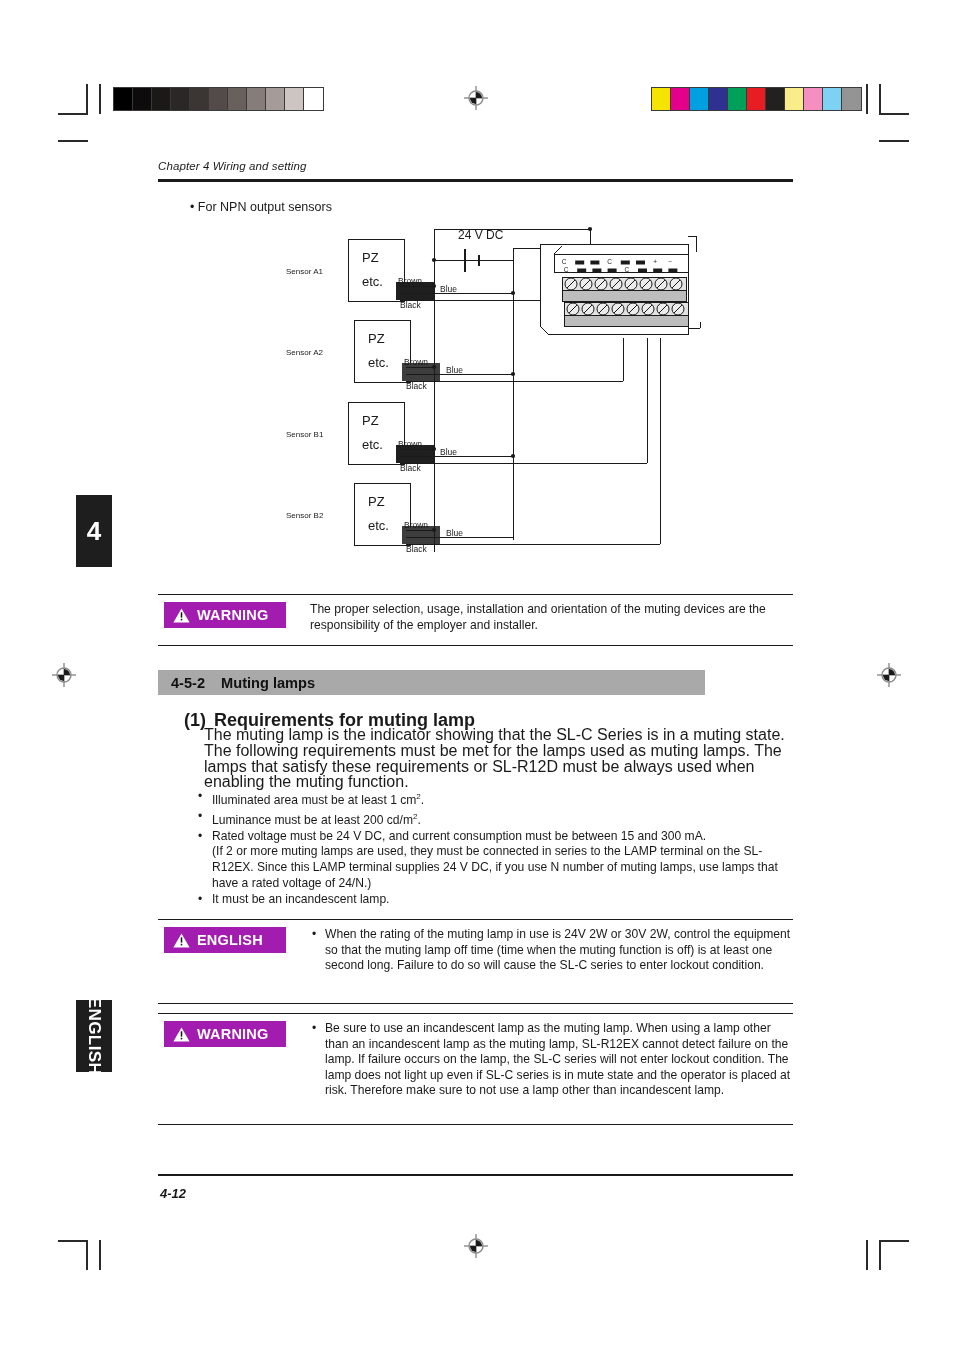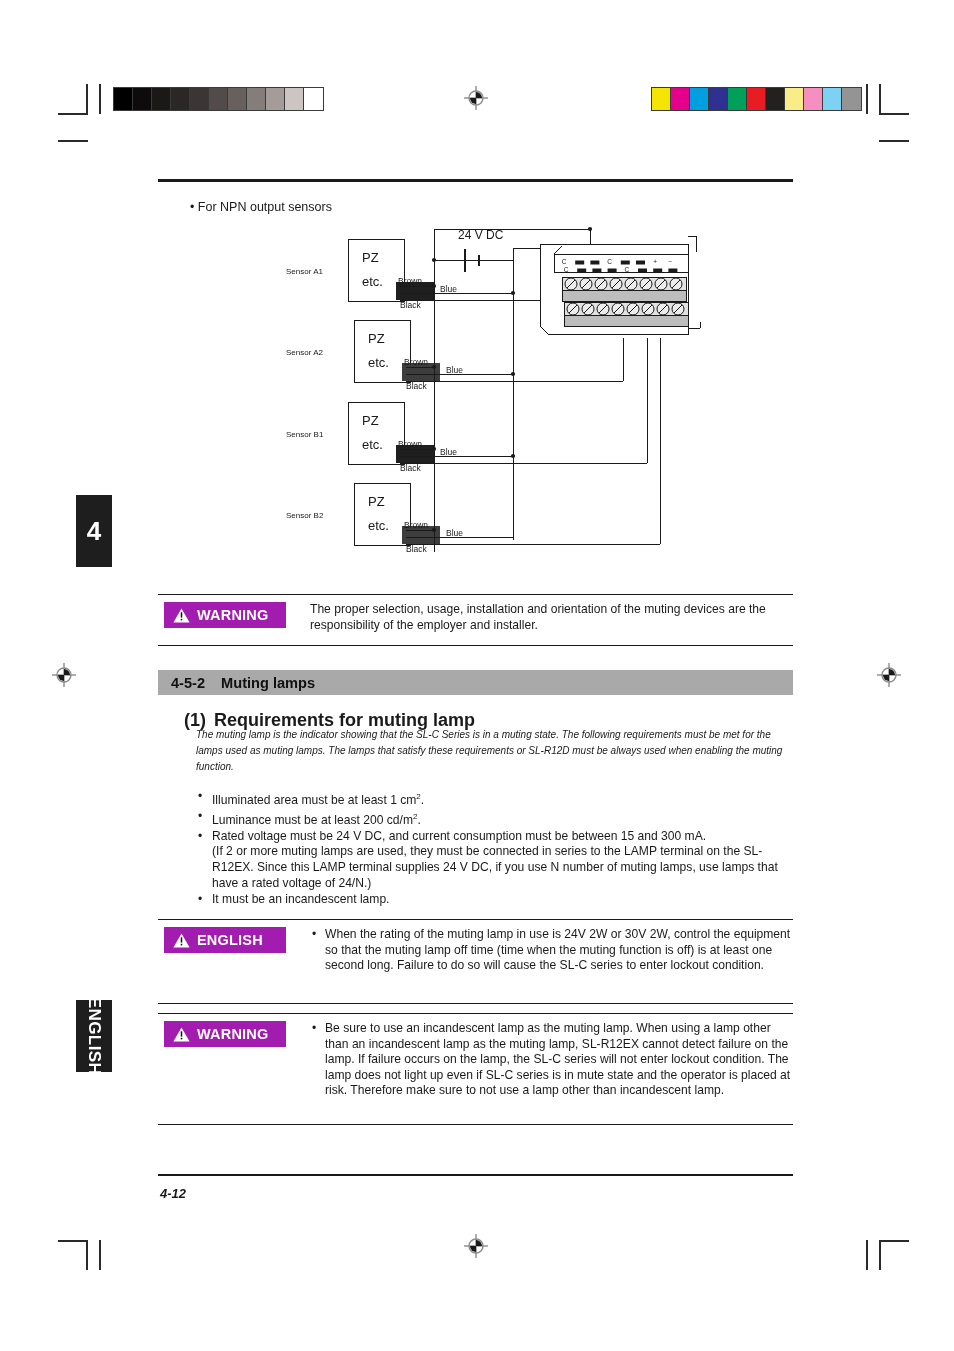--- a/index.html
+++ b/index.html
@@ -78,36 +78,36 @@
     margin-left:152px; font-size:12.1px; line-height:15.6px;
   }
   .adm .body ul { margin:0; padding:0 0 0 15px; list-style:none; }
   .adm .body li { position:relative; }
   .adm .body li:before {
     content:"\2022"; position:absolute; left:-13px; top:0;
   }
 
   
   .sec-head {
-    position:absolute; left:158px; top:670px; width:635px; height:25px;
+    position:absolute; left:158px; top:670px; width:547px; height:25px;
     background:#a9a9a9; color:#111;
     display:flex; align-items:center; gap:16px;
     padding-left:13px;
     font-size:14.6px; font-weight:bold;
   }
 
   
   .subhead {
     position:absolute; left:184px; top:710px;
     font-size:18px; font-weight:bold;
   }
   .subhead .num { margin-right:3px; }
   .para {
-    position:absolute; left:196px; top:727px; width:600px;
-    font-size:10px; line-height:15.8px;font-style:italic;
+    position:absolute; left:204px; top:727px; width:600px;
+    font-size:16px; line-height:15.8px;
   }
   .reqlist {
     position:absolute; left:196px; top:789px; width:600px;
     font-size:12.1px; line-height:15.8px;
     margin:0; padding:0; list-style:none;
   }
   .reqlist li { position:relative; padding-left:16px; }
   .reqlist li:before { content:"\2022"; position:absolute; left:2px; top:0; }
   .reqlist li .cont { display:block; }
   sup { font-size:8px; vertical-align:super; }
@@ -198,20 +198,21 @@
   <div class="regmark" style="left:877px;top:663px;">
     <svg width="24" height="24" viewBox="0 0 24 24">
       <line x1="12" y1="0" x2="12" y2="24" stroke="#8c8c8c" stroke-width="1.4"></line>
       <line x1="0" y1="12" x2="24" y2="12" stroke="#8c8c8c" stroke-width="1.4"></line>
       <circle cx="12" cy="12" r="7" fill="none" stroke="#8c8c8c" stroke-width="1.4"></circle>
       <path d="M12 6 A6 6 0 0 1 18 12 L12 12 Z" fill="#1a1a1a"></path>
       <path d="M12 18 A6 6 0 0 1 6 12 L12 12 Z" fill="#1a1a1a"></path>
     </svg>
   </div>
 
+  <div class="chapter-head">Chapter 4  Wiring and setting</div>
   <div class="rule-thick"></div>
 
   <div class="tab-chapter">
     <span>4</span>
   </div>
   <div class="tab-language">
     <span>ENGLISH</span>
   </div>
 
   <div class="lead-bullet">• For NPN output sensors</div>

